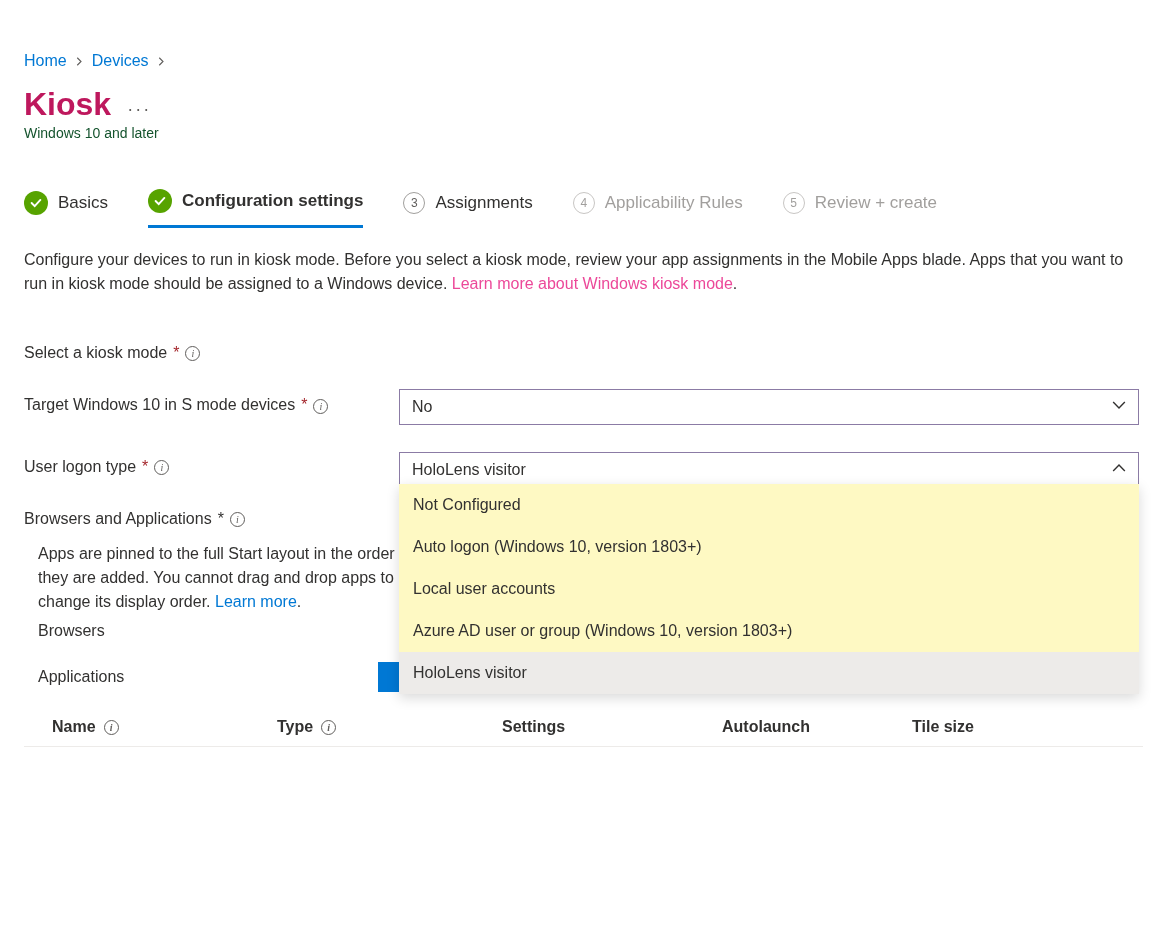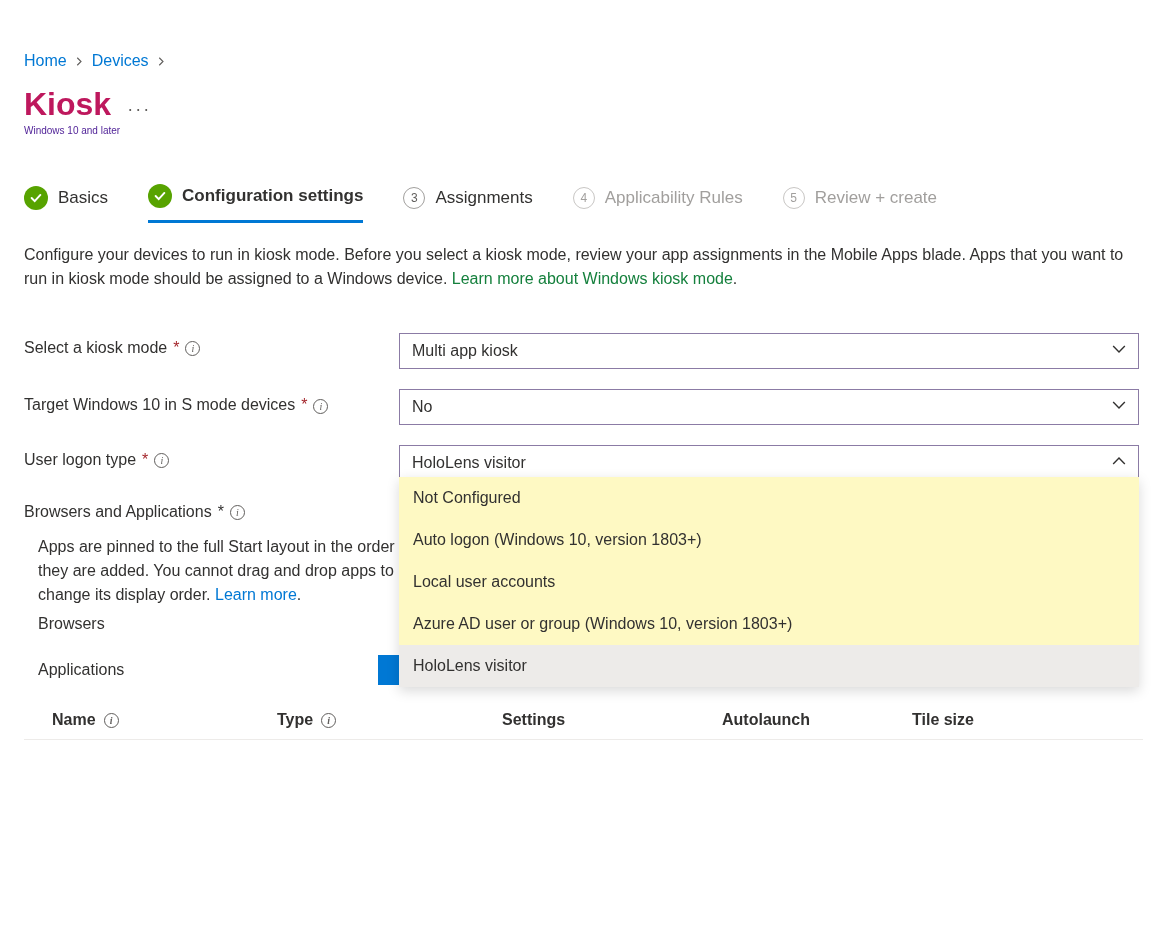--- a/index.html
+++ b/index.html
@@ -43,22 +43,22 @@
       color: #be185d;
     }
     .ellipsis {
       font-size: 18px;
       color: #605e5c;
       letter-spacing: 2px;
       cursor: pointer;
       line-height: 1;
     }
     .page-subtitle {
-      font-size: 10px;
-      color: #4c1d95;
+      font-size: 14px;
+      color: #14532d;
       margin-bottom: 48px;
     }
     .tabs {
       display: flex;
       gap: 40px;
       margin-bottom: 20px;
       align-items: center;
     }
     .tab {
       display: flex;
@@ -105,28 +105,28 @@
       border-color: #c8c6c4;
       color: #a19f9d;
     }
     .intro-text {
       font-size: 16px;
       line-height: 1.5;
       margin-bottom: 42px;
       max-width: 1100px;
     }
     .intro-text a {
-      color: #15803d;
+      color: #ec4899;
       text-decoration: none;
       cursor: pointer;
     }
     .form-row {
       display: flex;
       align-items: flex-start;
-      margin-bottom: 20px;
+      margin-bottom: 27px;
     }
     .form-label-area {
       width: 375px;
       display: flex;
       align-items: center;
       gap: 6px;
       font-size: 16px;
       color: #323130;
       padding-top: 6px;
       flex-wrap: wrap;
@@ -299,30 +299,20 @@
 
 <p class="intro-text">
   <span>Configure your devices to run in kiosk mode. Before you select a kiosk mode, review your app assignments in the Mobile Apps blade. Apps that you want to run in kiosk mode should be assigned to a Windows device. </span><a>Learn more about Windows kiosk mode</a><span>.</span>
 </p>
 
 <div class="form-row">
   <div class="form-label-area">
     <span>Select a kiosk mode</span>
     <span class="req">*</span>
     <span class="info-icon">i</span>
-  </div>
-  <div class="form-control-area">
-    <div class="select-box">
-      <span>Multi app kiosk</span>
-      <span>
-        <svg class="chevron" viewBox="0 0 12 12">
-            <path d="M1 3.5 L6 8.5 L11 3.5" stroke="#323130" stroke-width="1.2" fill="none"></path>
-          </svg>
-      </span>
-    </div>
   </div>
 </div>
 
 <div class="form-row">
   <div class="form-label-area">
     <span>Target Windows 10 in S mode devices</span>
     <span class="req">*</span>
     <span class="info-icon" style="margin-top:4px;">i</span>
   </div>
   <div class="form-control-area">

